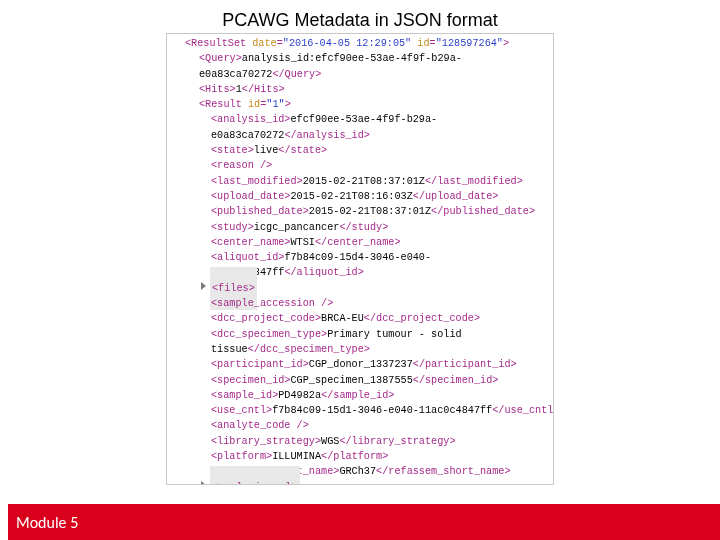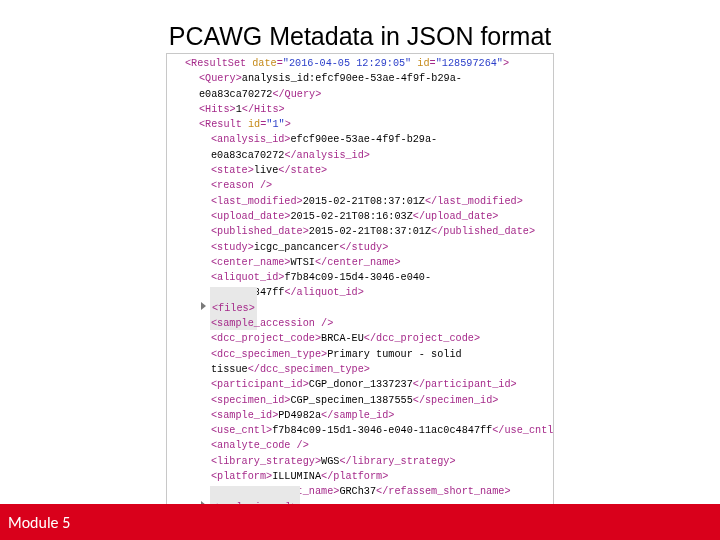--- a/index.html
+++ b/index.html
@@ -6,22 +6,22 @@
     body {
       width: 720px;
       height: 540px;
       background: #fff;
       font-family: Arial, Helvetica, sans-serif;
       position: relative;
       overflow: hidden;
     }
     .title {
       text-align: center;
-      font-size: 25px;
-      padding-top: 22px;
+      font-size: 18px;
+      padding-top: 10px;
       padding-bottom: 2px;
       font-weight: normal;
       color: #000;
     }
     .box {
       border: 1px solid #c8c8c8;
       margin: 0 auto;
       width: 388px;
       height: 452px;
       overflow: hidden;
@@ -45,21 +45,21 @@
       border-top: 4px solid transparent;
       border-bottom: 4px solid transparent;
     }
     .tg { color: #a52a8a; }
     .at { color: #c58a1a; }
     .av { color: #2a3ec9; }
     .tx { color: #000; }
     .hl { background:#e8e8e8; padding:16px 2px; }
     .footer {
       position: absolute;
-      left: 0; right: 0; bottom: 0;
+      left: 8px; right: 0; bottom: 0;
       height: 36px;
       background: #d9001b;
       display: flex;
       align-items: center;
       justify-content: space-between;
       padding: 0 10px 0 8px;
     }
     .mod {
       color: #fff;
       font-size: 16px;

